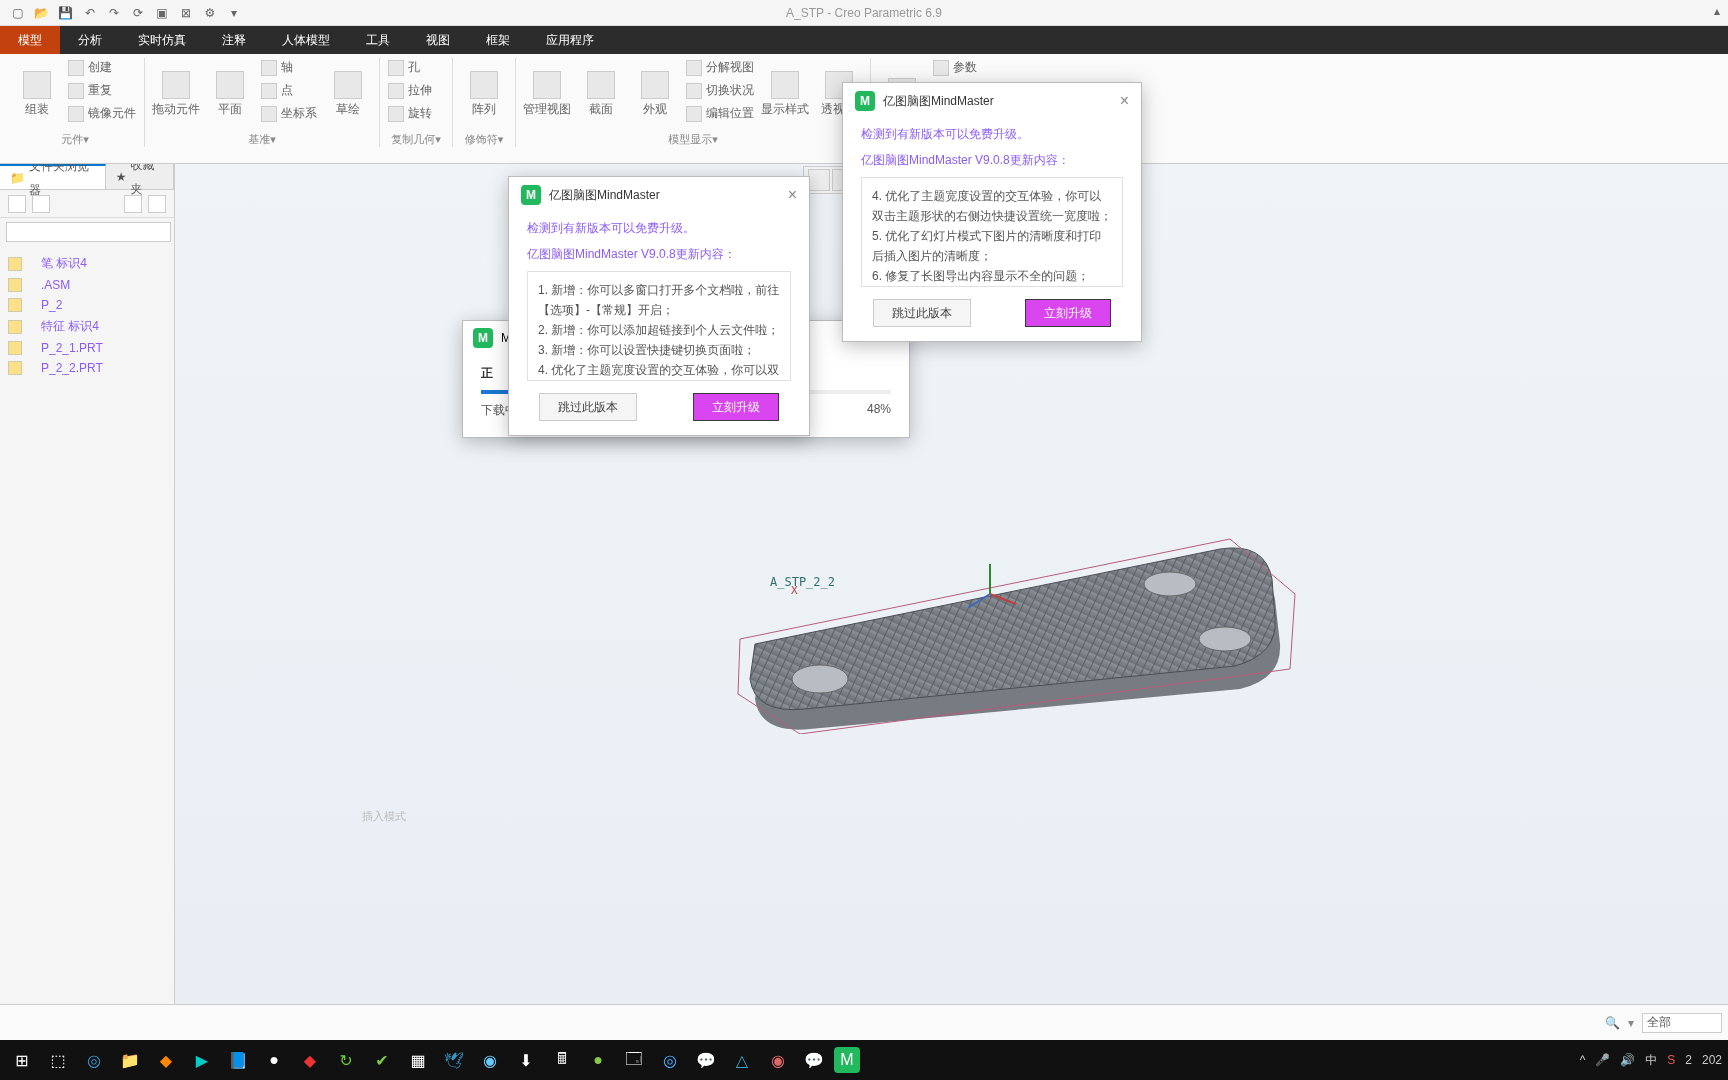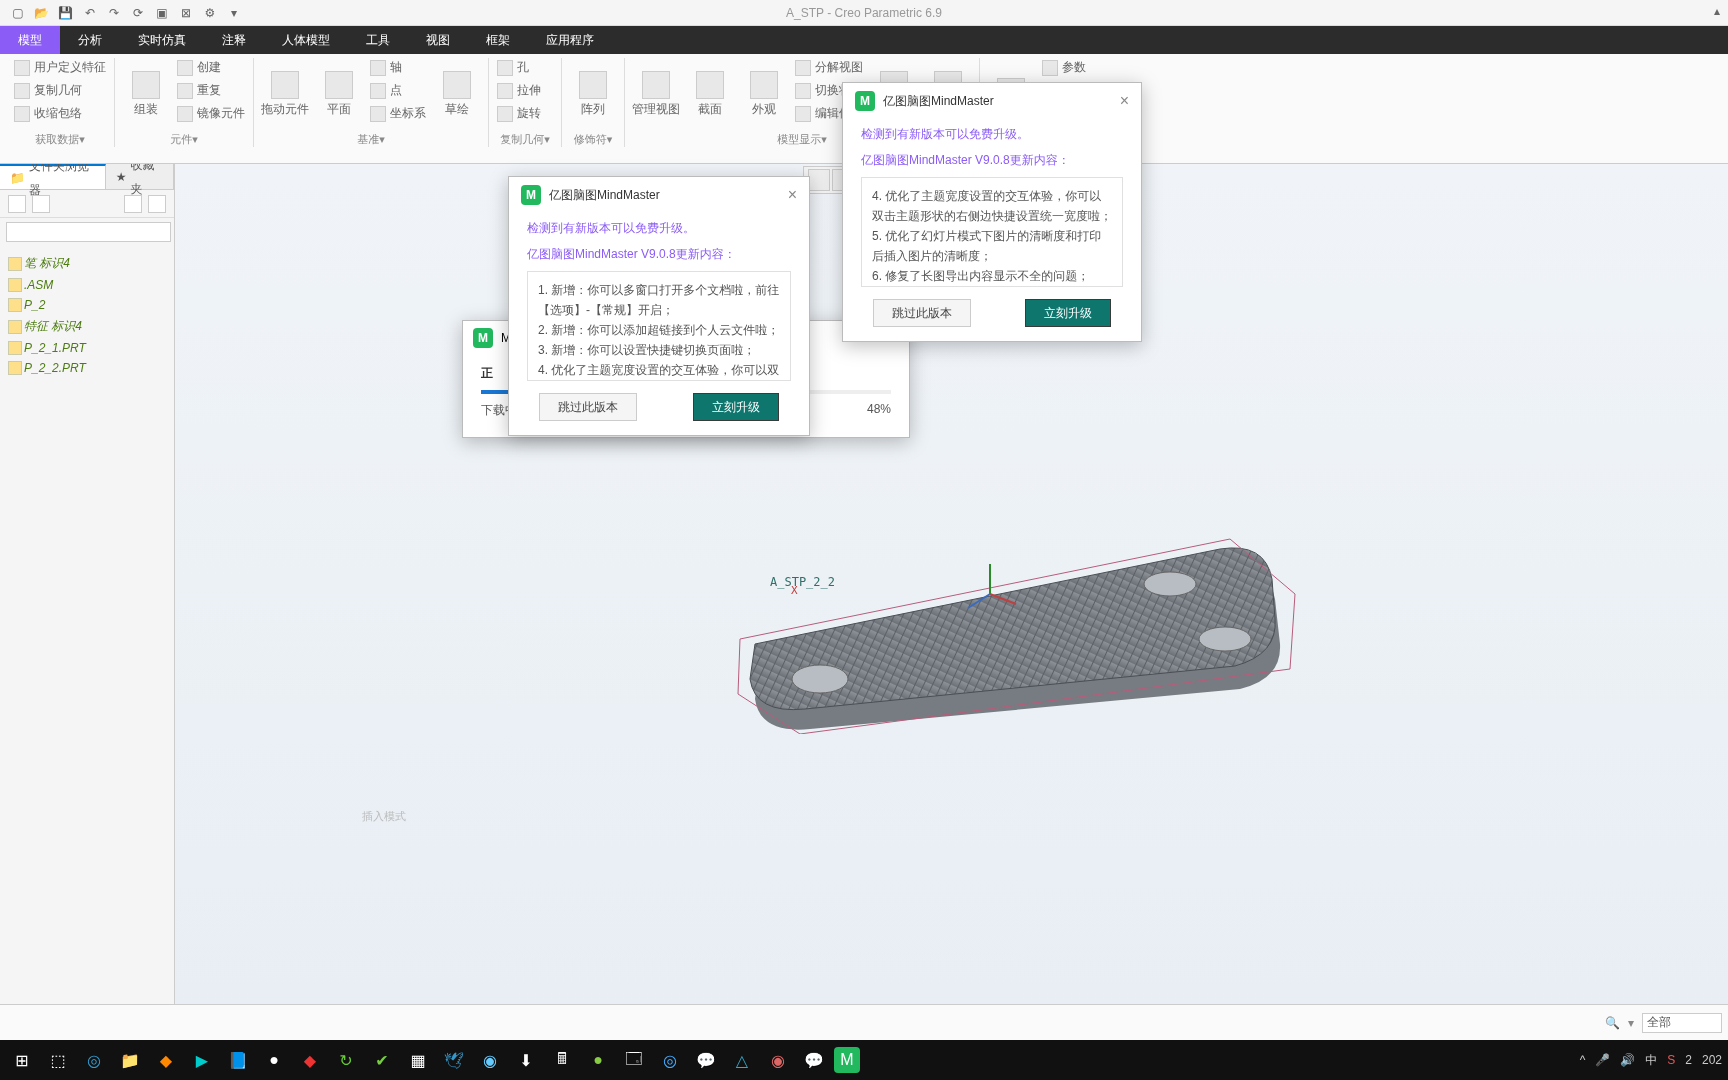--- a/index.html
+++ b/index.html
@@ -3,21 +3,21 @@
 <meta charset="utf-8">
 <style>
 *{margin:0;padding:0;box-sizing:border-box;font-family:"Microsoft YaHei",Arial,sans-serif;font-size:12px;}
 body{width:1728px;height:1080px;background:#fff;overflow:hidden;position:relative;}
 .titlebar{height:26px;background:#f5f5f5;display:flex;align-items:center;border-bottom:1px solid #ddd;}
 .qat{display:flex;gap:8px;padding:0 10px;}
 .qat-btn{width:16px;height:16px;display:flex;align-items:center;justify-content:center;color:#666;cursor:pointer;}
 .appname{position:absolute;left:50%;transform:translateX(-50%);color:#999;}
 .menubar{height:28px;background:#2c2c2c;display:flex;}
 .menubar .tab{padding:0 18px;line-height:28px;color:#fff;cursor:pointer;}
-.menubar .tab.active{background:#8b5cf6;color:#fff;}
+.menubar .tab.active{background:#c2410c;color:#fff;}
 .ribbon{height:110px;background:#fafafa;border-bottom:1px solid #ccc;display:flex;padding:4px 6px 16px;position:relative;}
 .ribgroup{display:flex;flex-direction:column;border-right:1px solid #ddd;padding:0 6px;}
 .ribitems{flex:1;display:flex;gap:4px;}
 .riblabel{text-align:center;color:#888;font-size:11px;padding-top:2px;}
 .ri-col{display:flex;flex-direction:column;gap:4px;justify-content:flex-start;}
 .ri-big{display:flex;flex-direction:column;align-items:center;justify-content:center;width:50px;text-align:center;color:#666;}
 .ri-big .ico{width:28px;height:28px;background:#e8e8e8;border:1px solid #ccc;margin-bottom:2px;}
 .ri-sm{display:flex;align-items:center;gap:4px;color:#666;padding:1px 2px;min-width:60px;}
 .ri-sm .ico{width:16px;height:16px;background:#e8e8e8;border:1px solid #ccc;}
 .colldrop{position:absolute;right:8px;top:4px;color:#666;}
@@ -25,21 +25,21 @@
 .sidebar{width:175px;background:#f5f5f5;border-right:1px solid #ccc;display:flex;flex-direction:column;}
 .sb-tabs{display:flex;height:26px;border-bottom:1px solid #ccc;background:#eee;}
 .sb-tab{padding:0 10px;line-height:24px;display:flex;align-items:center;gap:4px;color:#555;border-right:1px solid #ccc;}
 .sb-tab.active{background:#fff;border-top:2px solid #0078d4;}
 .sb-tool{height:28px;display:flex;align-items:center;gap:6px;padding:0 8px;border-bottom:1px solid #ddd;}
 .sb-tool .ti{width:18px;height:18px;border:1px solid #ccc;background:#fff;}
 .sb-search{padding:4px 6px;display:flex;gap:4px;align-items:center;}
 .sb-search input{flex:1;border:1px solid #ccc;height:20px;padding:0 4px;}
 .sb-search .xb{width:16px;height:16px;color:#888;display:flex;align-items:center;justify-content:center;}
 .tree{padding:6px 4px;flex:1;}
-.tree-item{padding:3px 4px;color:#4d7c0f;display:flex;align-items:center;gap:2px;font-style:italic;}
+.tree-item{padding:3px 4px;color:#8b5cf6;display:flex;align-items:center;gap:19px;}
 .tree-item .ic{width:14px;height:14px;background:#ffe08a;border:1px solid #cca;}
 .canvas{flex:1;position:relative;background:linear-gradient(#f0f4f8,#e8eef4);overflow:hidden;}
 .partlabel{position:absolute;left:595px;top:411px;color:#31706a;font-family:monospace;}
 .axislabel{position:absolute;left:616px;top:420px;color:#c04040;font-family:monospace;font-size:11px;}
 .modestamp{position:absolute;left:187px;bottom:180px;color:#bbb;font-size:11px;}
 .model{position:absolute;left:525px;top:280px;width:600px;height:290px;}
 .statusbar{position:absolute;left:0;right:0;bottom:40px;height:36px;background:#fafafa;border-top:1px solid #ccc;display:flex;align-items:center;padding:0 6px;}
 .sb-right{margin-left:auto;display:flex;gap:8px;align-items:center;}
 .sb-combo{border:1px solid #ccc;height:20px;width:80px;padding:0 4px;background:#fff;color:#555;}
 .taskbar{position:absolute;left:0;right:0;bottom:0;height:40px;background:#111;display:flex;align-items:center;padding:0 6px;gap:4px;}
@@ -49,21 +49,21 @@
 .modal{position:absolute;background:#fff;border:1px solid #bbb;box-shadow:0 4px 18px rgba(0,0,0,0.25);display:flex;flex-direction:column;}
 .modal-hdr{height:36px;display:flex;align-items:center;padding:0 12px;gap:8px;}
 .modal-hdr .mm-ico{width:20px;height:20px;background:#22b85d;border-radius:4px;display:flex;align-items:center;justify-content:center;color:#fff;font-weight:bold;}
 .modal-hdr .ttl{font-weight:normal;color:#333;}
 .modal-hdr .cls{margin-left:auto;color:#888;cursor:pointer;font-size:16px;}
 .modal-body{padding:6px 18px 14px;display:flex;flex-direction:column;gap:8px;}
 .modal-body .det{color:#8b5cf6;line-height:18px;}
 .update-box{border:1px solid #e0e0e0;padding:8px 10px;color:#555;line-height:20px;max-height:110px;overflow:hidden;}
 .modal-btns{display:flex;gap:10px;padding:4px 12px 0;}
 .btn{height:28px;padding:0 18px;display:flex;align-items:center;justify-content:center;border:1px solid #ccc;background:#f5f5f5;color:#444;cursor:pointer;}
-.btn.dark{background:#0f766e;color:#fff;border-color:#3a3a3a;}
+.btn.dark{background:#d946ef;color:#fff;border-color:#3a3a3a;}
 .loader{position:absolute;background:#fff;border:1px solid #bbb;box-shadow:0 4px 18px rgba(0,0,0,0.25);}
 .loader-hdr{height:34px;display:flex;align-items:center;padding:0 10px;gap:8px;}
 .loader-hdr .mm-ico{width:20px;height:20px;background:#22b85d;border-radius:4px;display:flex;align-items:center;justify-content:center;color:#fff;font-weight:bold;}
 .loader-hdr .min{margin-left:auto;color:#999;}
 .loader-body{padding:10px 18px 18px;}
 .loader-body .ti{font-weight:bold;color:#333;margin-bottom:8px;}
 .pbar{height:4px;background:#eee;margin:6px 0 8px;position:relative;}
 .pbar-fill{position:absolute;left:0;top:0;bottom:0;background:#1976d2;}
 .pbar-row{display:flex;justify-content:space-between;color:#555;}
 .viewtoolbar{position:absolute;top:2px;left:628px;display:flex;gap:2px;background:#f4f4f4;border:1px solid #ccc;padding:2px 4px;}
@@ -95,39 +95,20 @@
   <div class="tab">注释</div>
   <div class="tab">人体模型</div>
   <div class="tab">工具</div>
   <div class="tab">视图</div>
   <div class="tab">框架</div>
   <div class="tab">应用程序</div>
   <span class="colldrop">▴</span>
 </div>
 
 <div class="ribbon">
-  <div class="ribgroup">
-    <div class="ribitems">
-      <div class="ri-col">
-        <div class="ri-sm">
-            <span class="ico"></span>
-            <span>用户定义特征</span>
-          </div>
-        <div class="ri-sm">
-            <span class="ico"></span>
-            <span>复制几何</span>
-          </div>
-        <div class="ri-sm">
-            <span class="ico"></span>
-            <span>收缩包络</span>
-          </div>
-      </div>
-    </div>
-    <div class="riblabel">获取数据▾</div>
-  </div>
 
   <div class="ribgroup">
     <div class="ribitems">
       <div class="ri-big">
           <div class="ico"></div>
           <span>组装</span>
         </div>
       <div class="ri-col">
         <div class="ri-sm">
             <span class="ico"></span>

